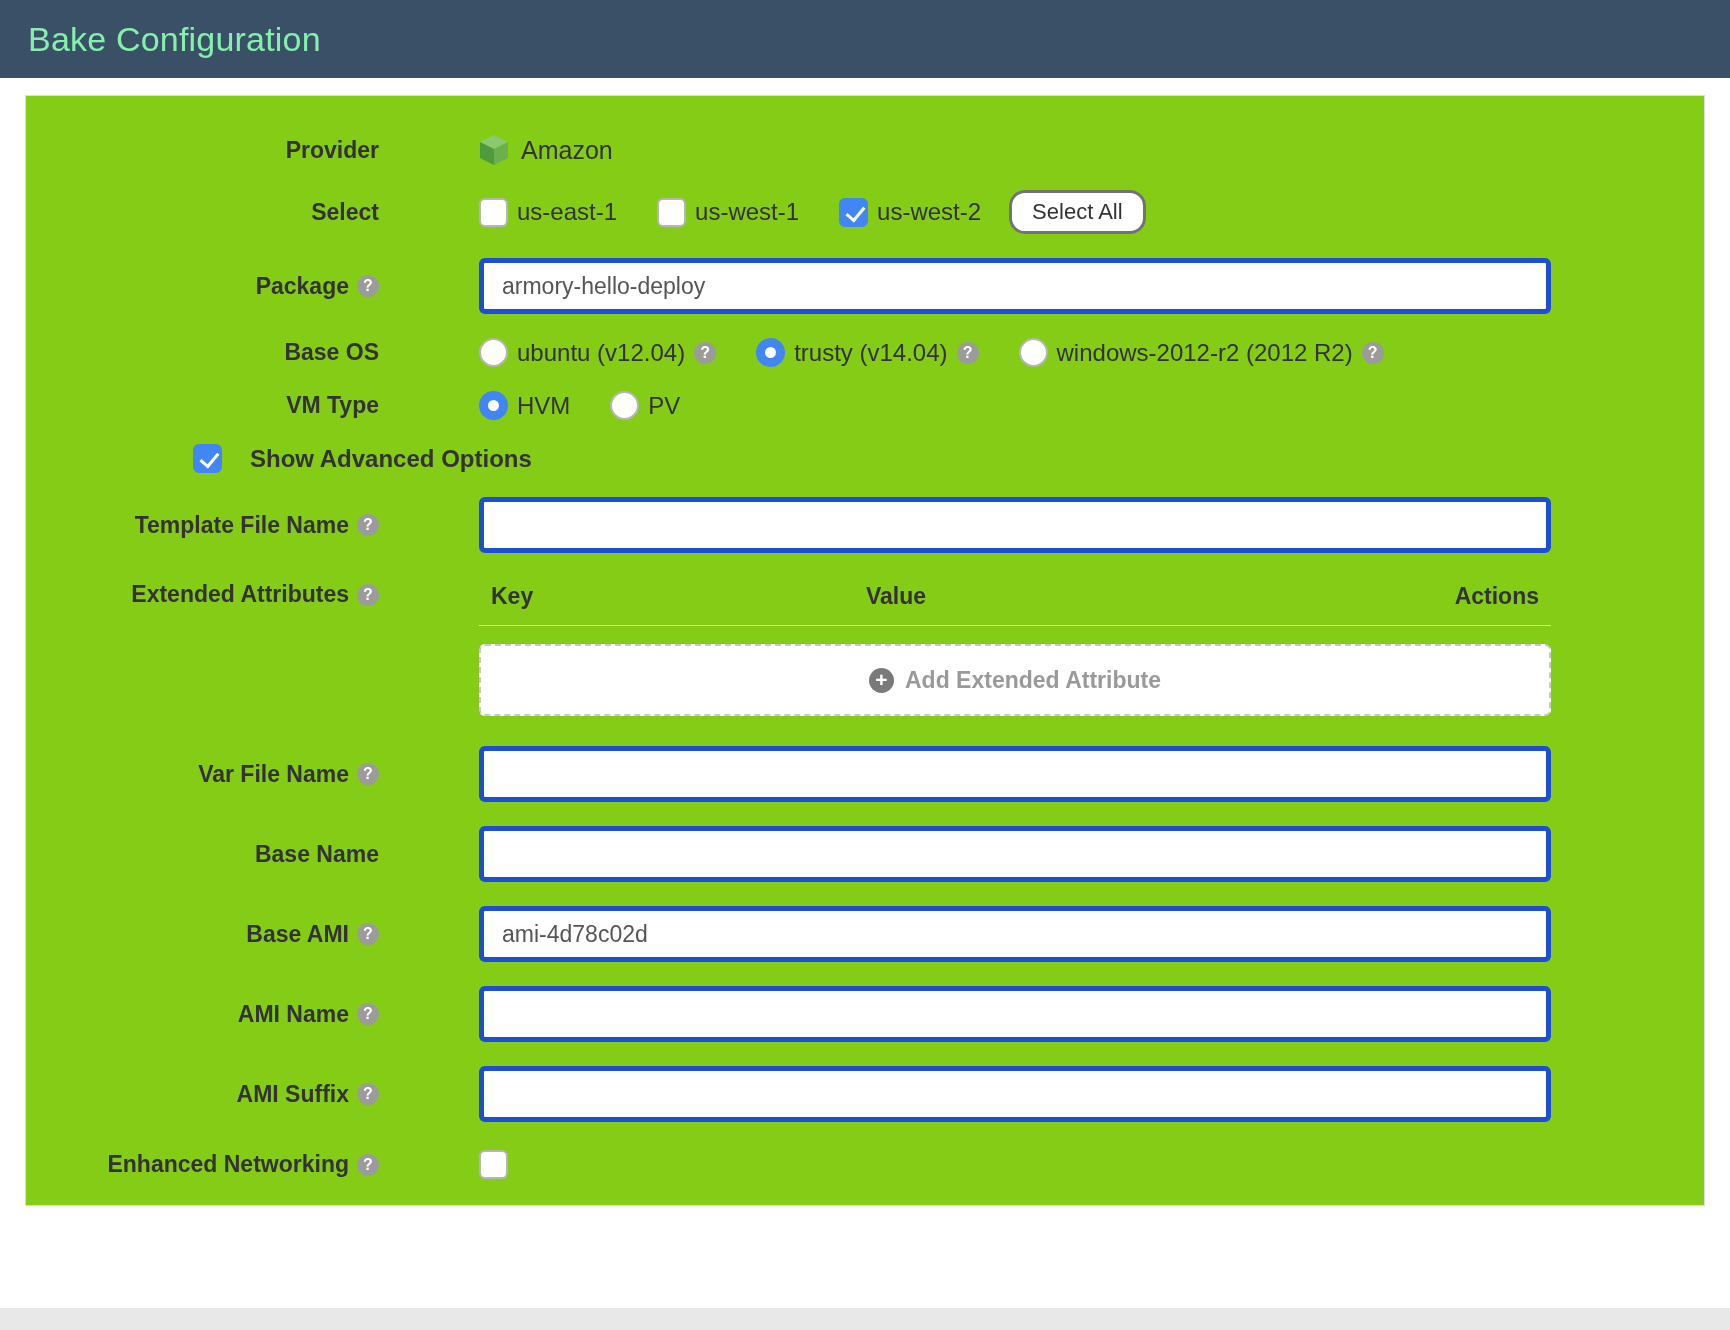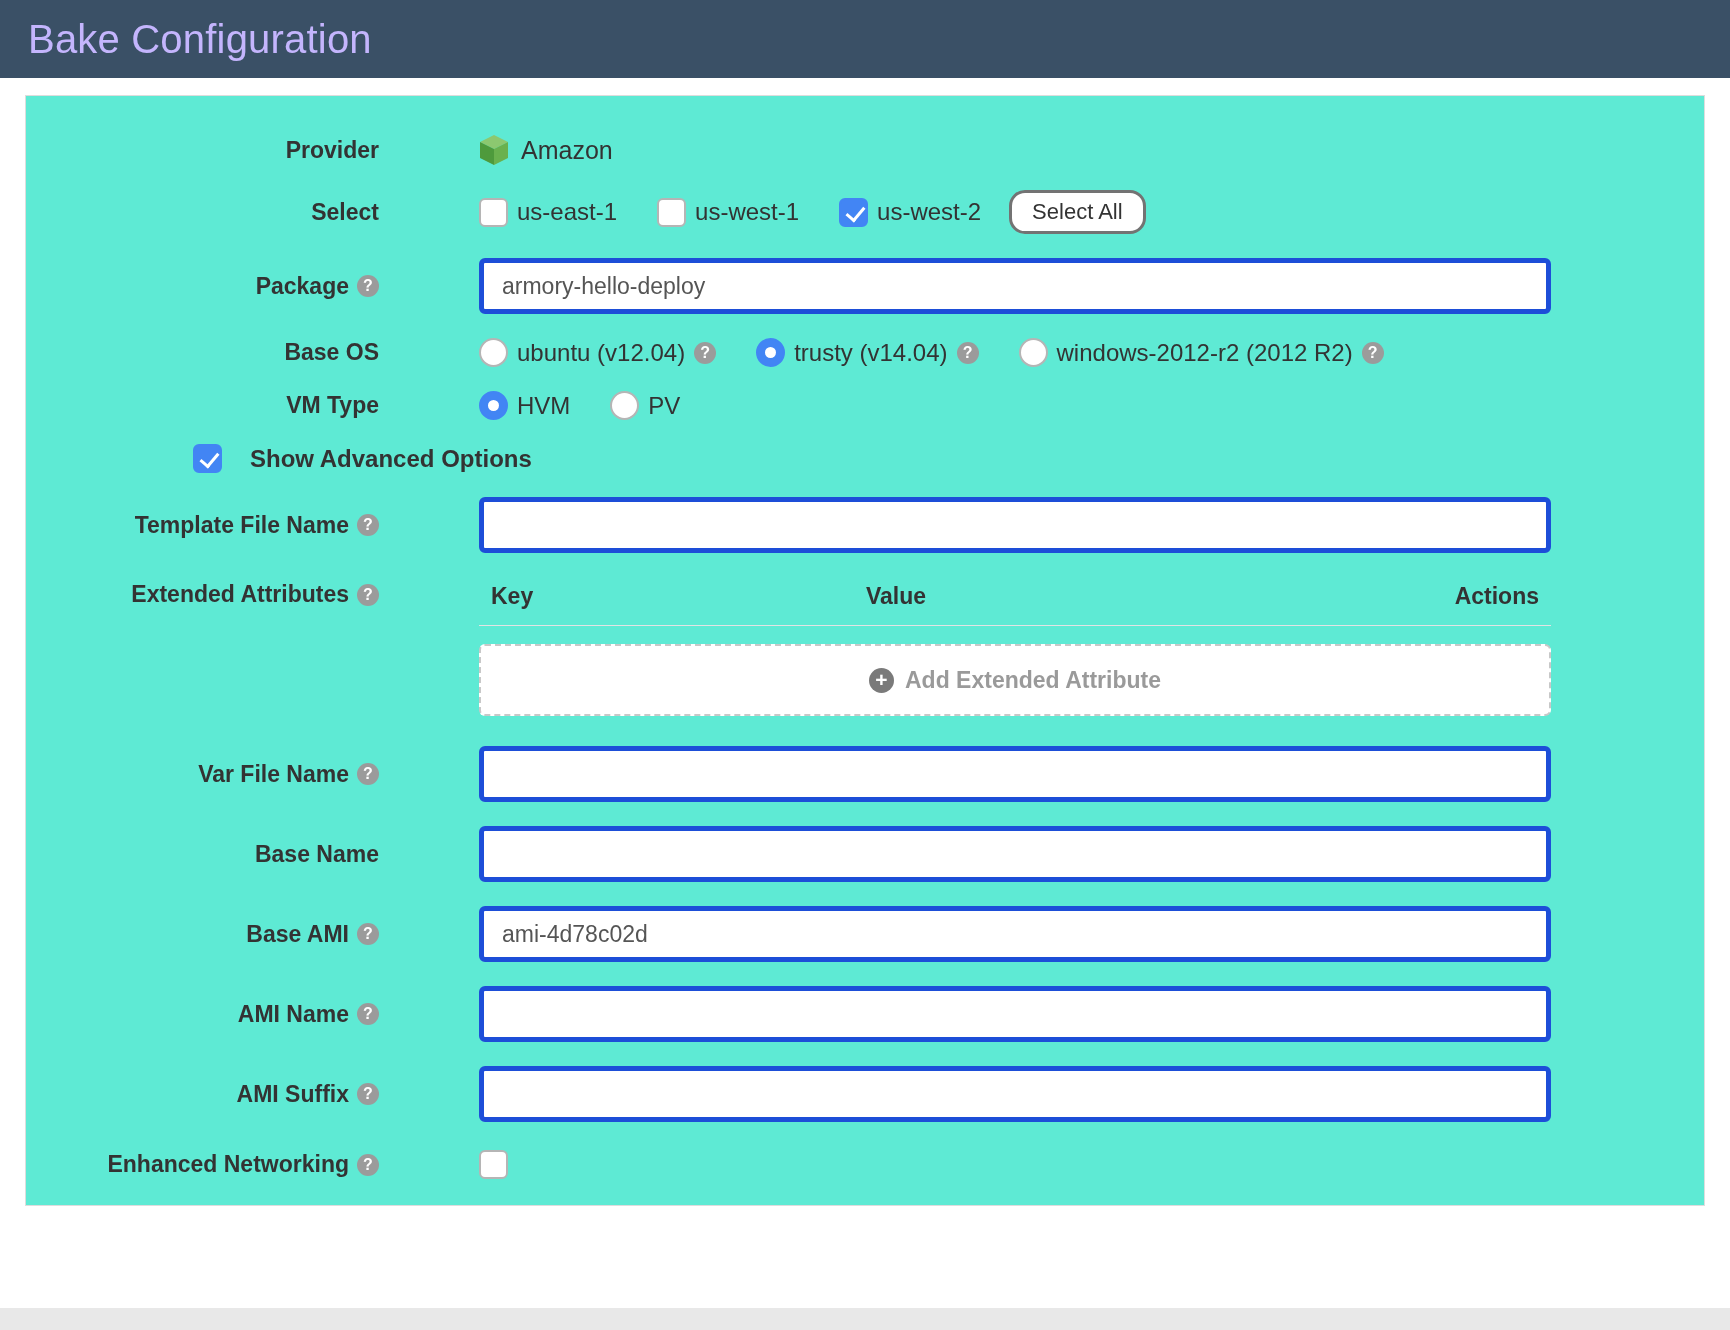--- a/index.html
+++ b/index.html
@@ -14,30 +14,30 @@
   
   .modal-header {
     flex:none;
     height:78px;
     background:#3a5066;
     display:flex;
     align-items:center;
     padding-left:28px;
   }
   .modal-header h1 {
-    color:#c4b5fd;
-    font-size:40px;
+    color:#86efac;
+    font-size:34px;
     font-weight:400;
     letter-spacing:0.2px;
     text-align:center;
   }
   
   .panel {
     margin:17px 25px 10px 25px;
-    background:#5eead4;
+    background:#84cc16;
     border:1px solid #ddd;
     padding:38px 0 26px 0;
     flex:none;
   }
   .form-row {
     display:flex;
     align-items:center;
     margin-bottom:24px;
   }
   .form-row.top-align { align-items:flex-start; }

